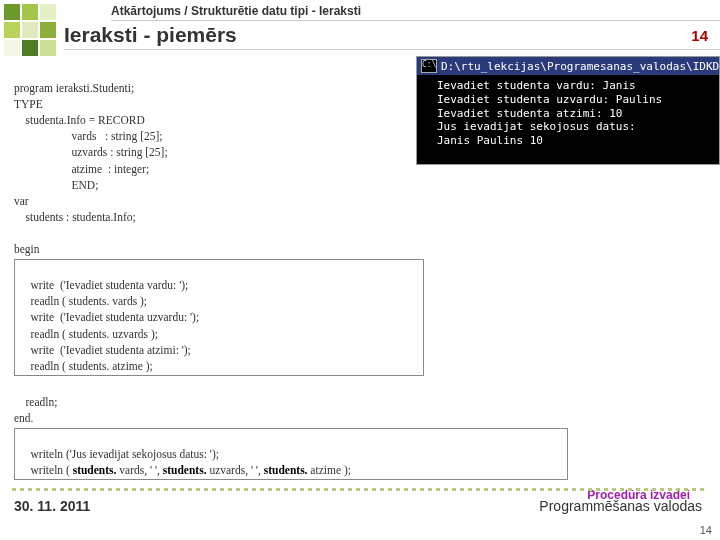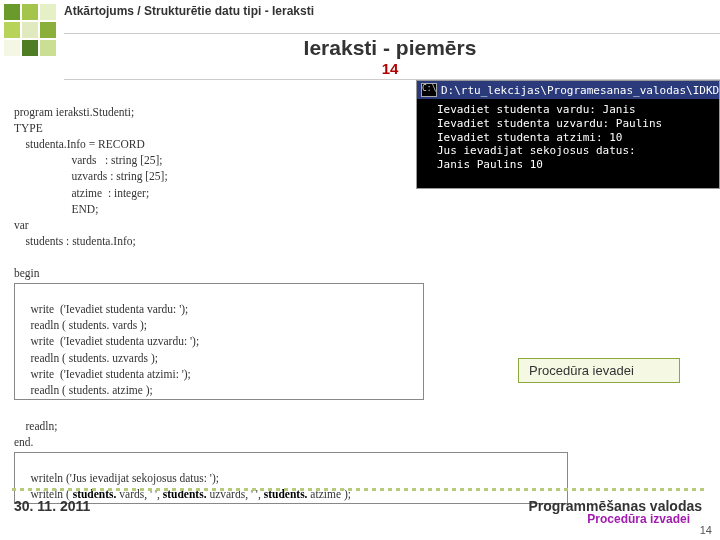--- a/index.html
+++ b/index.html
@@ -33,29 +33,29 @@
   .l5 { background: #8ab03a; }
   .l6 { background: #f3f7e4; }
   .l7 { background: #4f7d24; }
   .l8 { background: #cadf94; }
   .titlebox { flex: 1; }
   .crumb {
     font-size: 12px;
     font-weight: bold;
     color: #333;
     border-bottom: 1px solid #ccc;
-    padding-bottom: 15px;
+    padding-bottom: 2px;
+    margin-left: 47px;
   }
   .title-row {
     display: flex;
     justify-content: space-between;
     align-items: center;
     border-bottom: 1px solid #ccc;
-    padding: 2px 4px 2px 0;
-    flex-direction: column;
+    padding: 2px 12px 2px 0;
   }
   .title {
     font-size: 21px;
     font-weight: bold;
     color: #333;
   }
   .pageno {
     color: #b00000;
     font-weight: bold;
     font-size: 15px;
@@ -138,21 +138,21 @@
     left: 14px;
     bottom: 26px;
     font-weight: bold;
     font-size: 14px;
     color: #333;
   }
   .footer-right {
     position: absolute;
     right: 18px;
     bottom: 26px;
-    font-weight: bold;
+    font-weight: normal;
     font-size: 14px;
     color: #333;
   }
   .corner-no {
     position: absolute;
     right: 8px;
     bottom: 4px;
     font-size: 11px;
     color: #555;
   }
@@ -220,21 +220,20 @@
       <span class="ic">C:\</span>
       <span>D:\rtu_lekcijas\Programesanas_valodas\IDKD 2\</span>
     </div>
     <div class="body"><span>Ievadiet studenta vardu: Janis</span>
 <span>Ievadiet studenta uzvardu: Paulins</span>
 <span>Ievadiet studenta atzimi: 10</span>
 <span>Jus ievadijat sekojosus datus:</span>
 <span>Janis Paulins 10</span></div>
   </div>
 
-  <div class="label-box label1">Procedūra ievadei</div>
   <div class="label2">Procedūra izvadei</div>
 
 </div>
 
 <div class="ruler" style="top:488px"></div>
 <div class="footer">30. 11. 2011</div>
 <div class="footer-right">Programmēšanas valodas</div>
 <div class="corner-no">14</div>
 
 </body></html>

